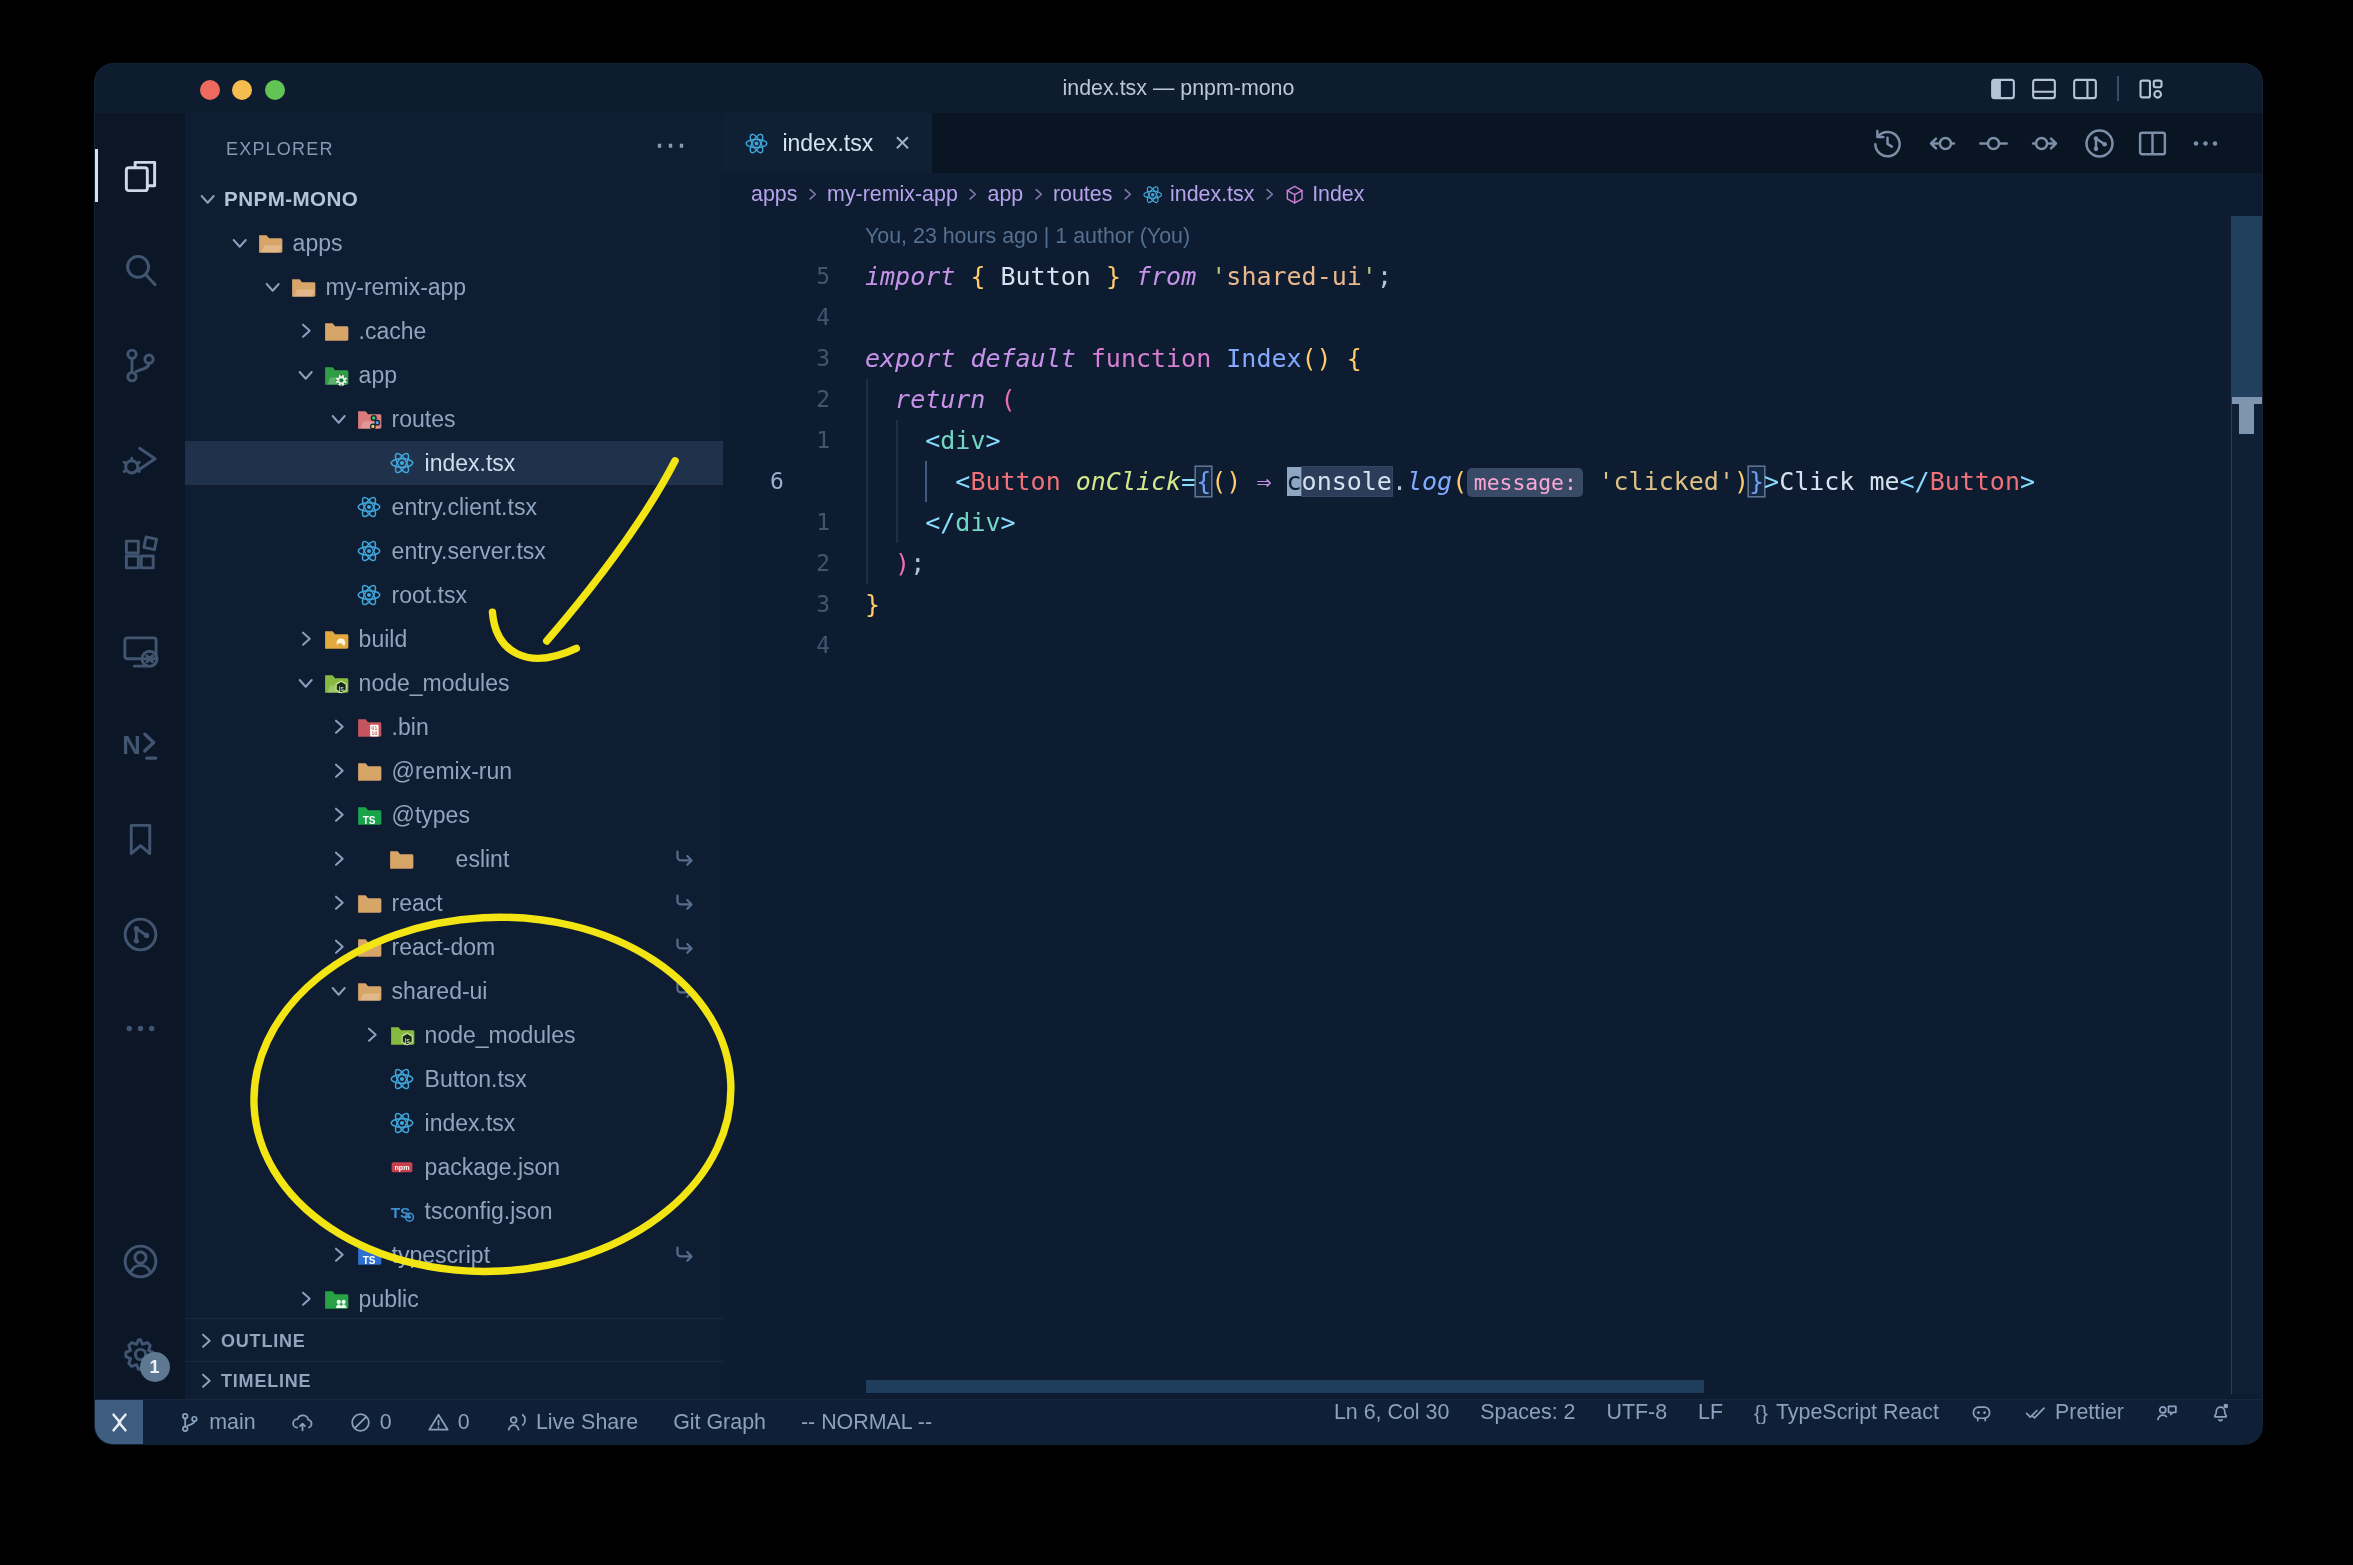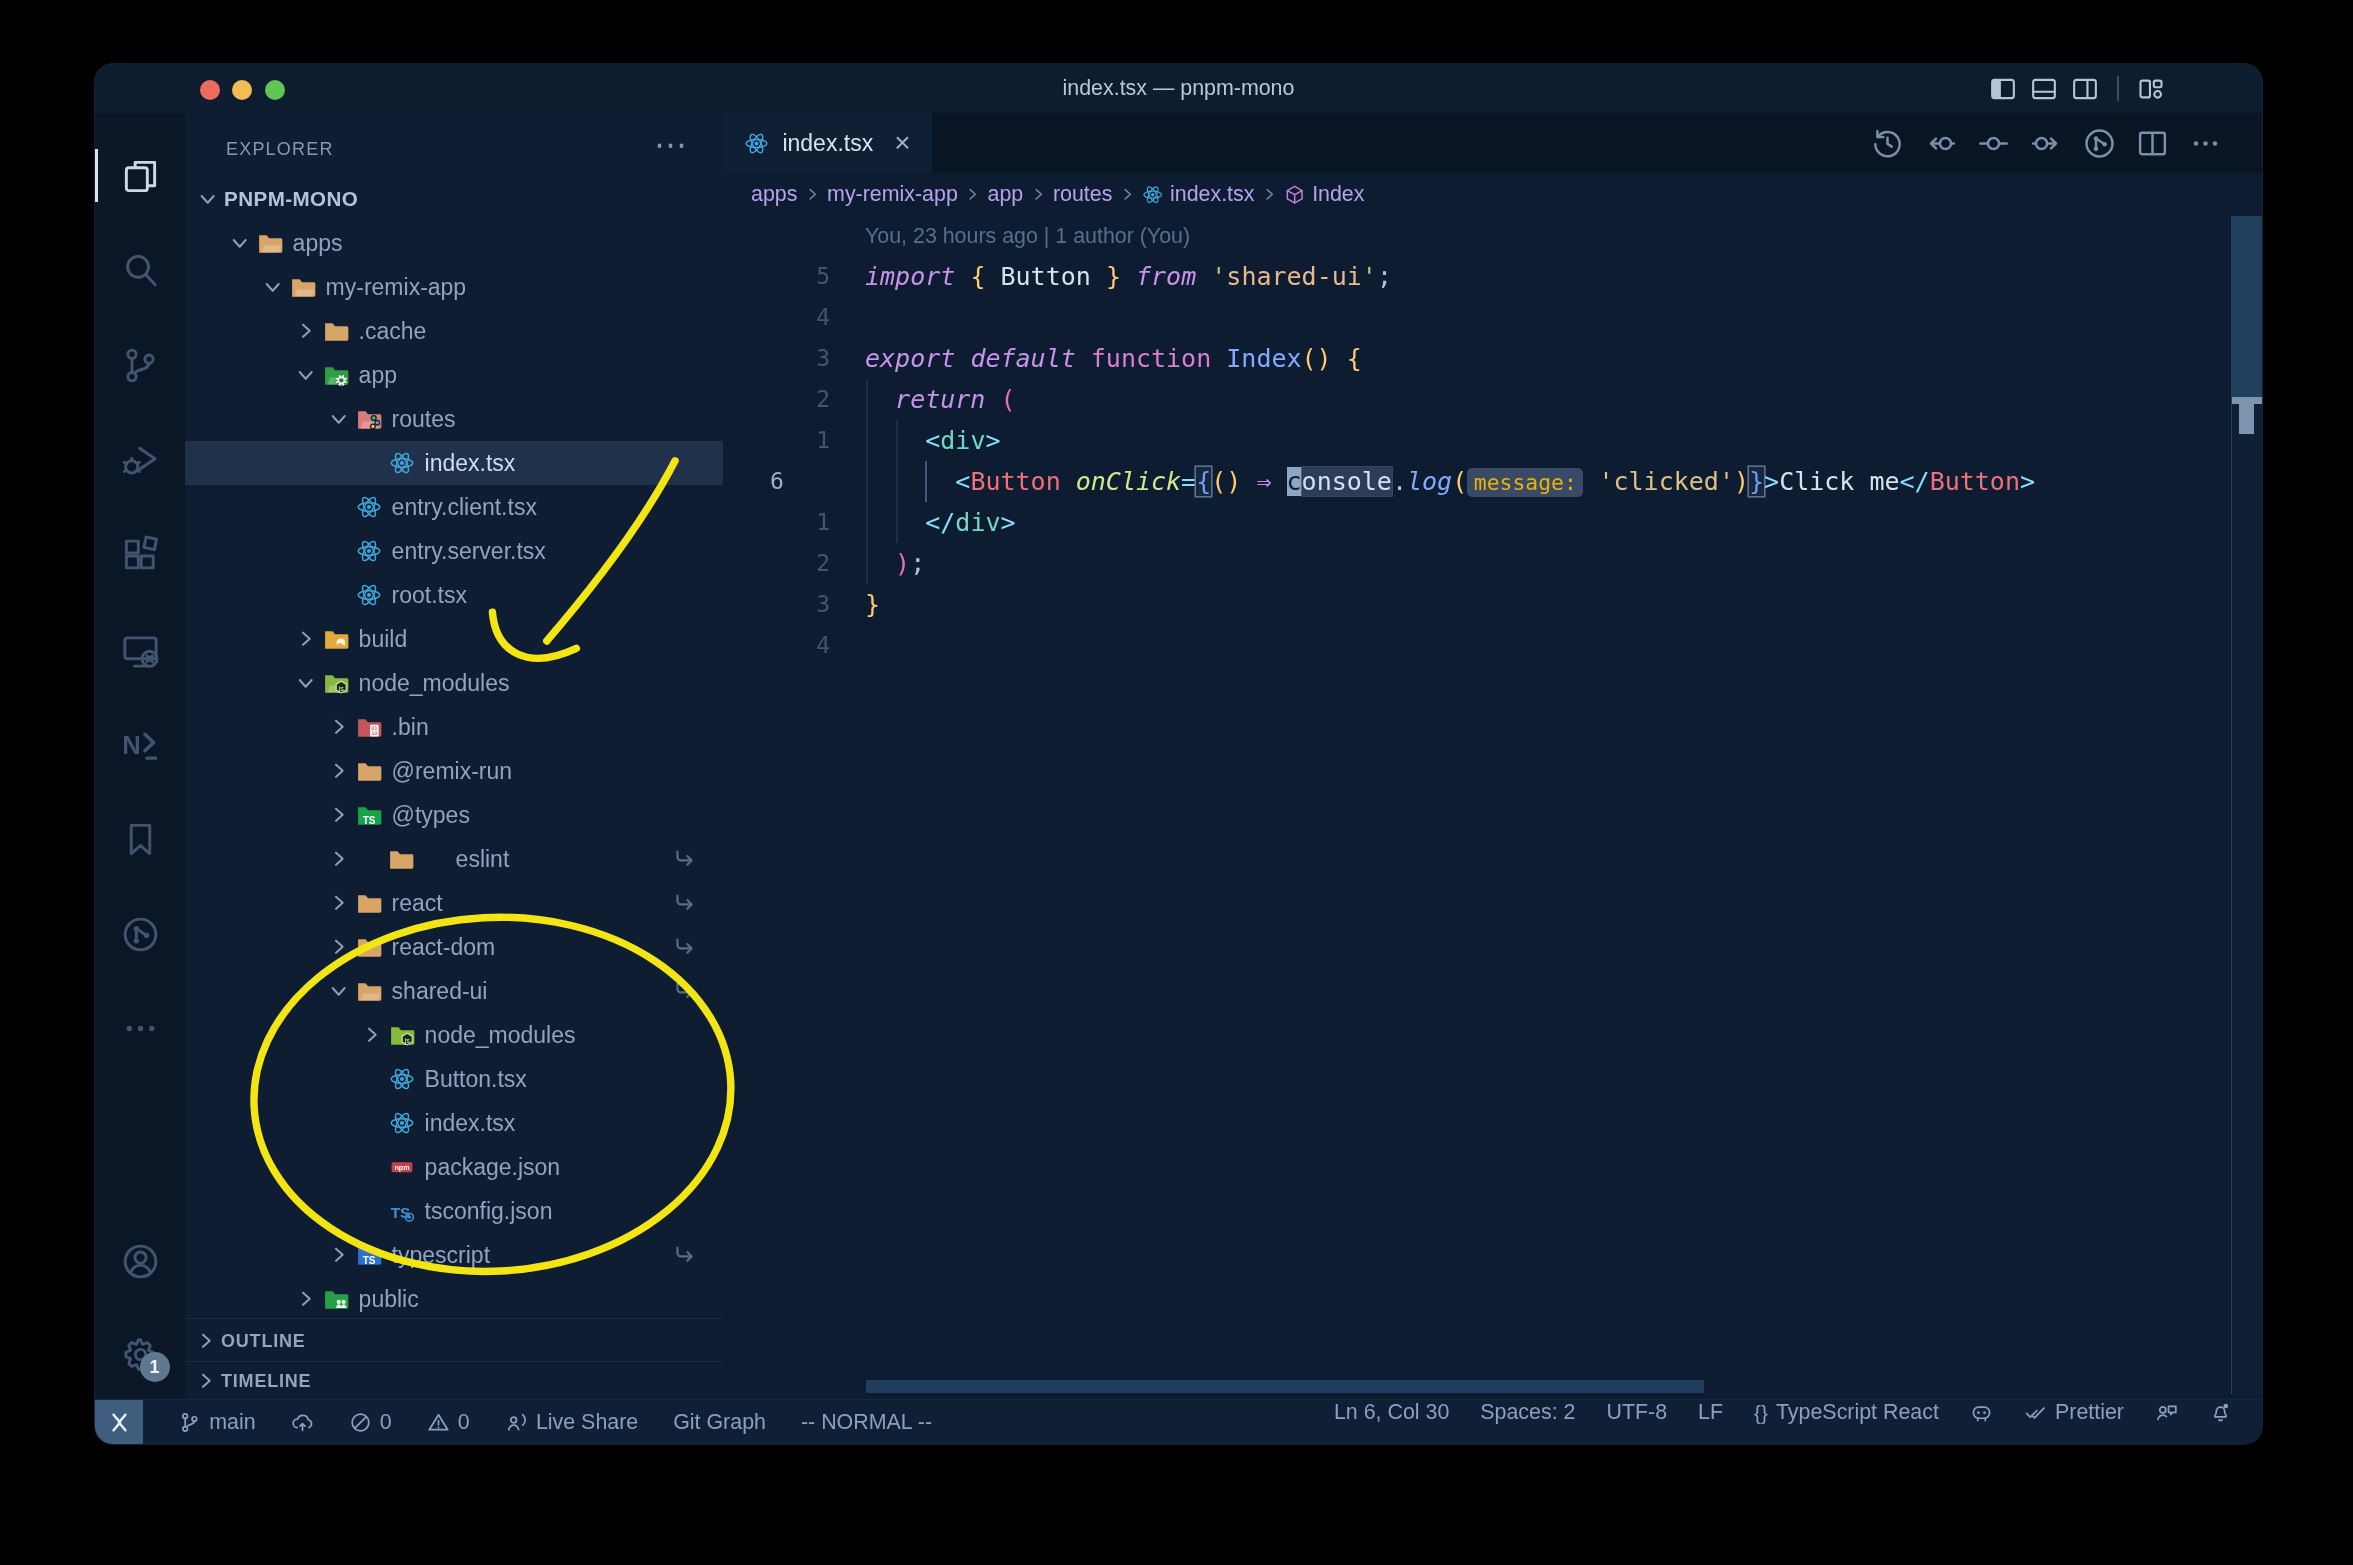--- a/index.html
+++ b/index.html
@@ -81,21 +81,21 @@
   .tk-attr{color:#d3e88b;font-style:italic;}
   .tk-fn{color:#82aaff;font-style:italic;}
   .tk-cls{color:#82aaff;}
   .tk-str{color:#ddc083;}
   .tk-str2{color:#eab88d;}
   .tk-q{color:#b9c57f;}
   .tk-punc{color:#b6c4d8;}
   .tk-cursor{background:#8fa6c2;color:#0e1c31;}
   .tk-hl{background:#2b3d59;box-shadow:0 0 0 0.8px #3c5273;}
   .tk-match{box-shadow:0 0 0 1.6px #5d7290;background:#16283f;}
-  .tk-inlay{background:#394a66;color:#eab308;border-radius:5px;padding:1.6px 6.6px;font-size:21.4px;}
+  .tk-inlay{background:#394a66;color:#f9a8d4;border-radius:5px;padding:1.6px 6.6px;font-size:21.4px;}
   
   #vscroll{position:absolute;right:0;top:103px;width:30px;height:1178px;background:#0f2034;
            border-left:0.8px solid #24425f;}
   #vslider{position:absolute;left:0;top:0;width:100%;height:185px;background:#21405e;cursor:pointer;}
   #vmark-h{position:absolute;left:0;top:181px;width:100%;height:6.6px;background:#7e95b0;}
   #vmark-v{position:absolute;left:7.4px;top:188px;width:15px;height:30px;background:#7e95b0;}
   #hscroll{position:absolute;left:143px;top:1267px;width:838px;height:13px;background:#1f3d5c;cursor:pointer;}
   
   #statusbar{position:absolute;left:0;top:1335px;width:100%;height:45px;background:#0f2036;
              border-top:0.8px solid #16283f;display:flex;align-items:flex-start;font-size:21.4px;color:#8ba0bc;}

